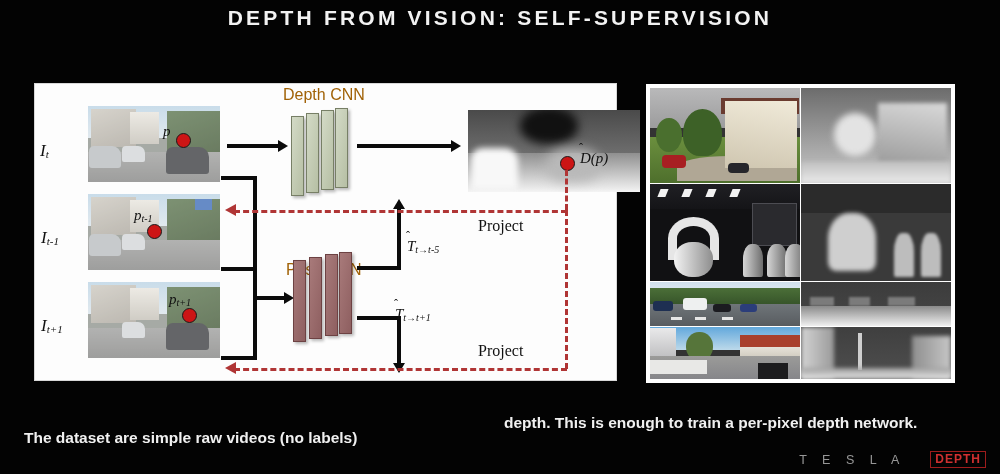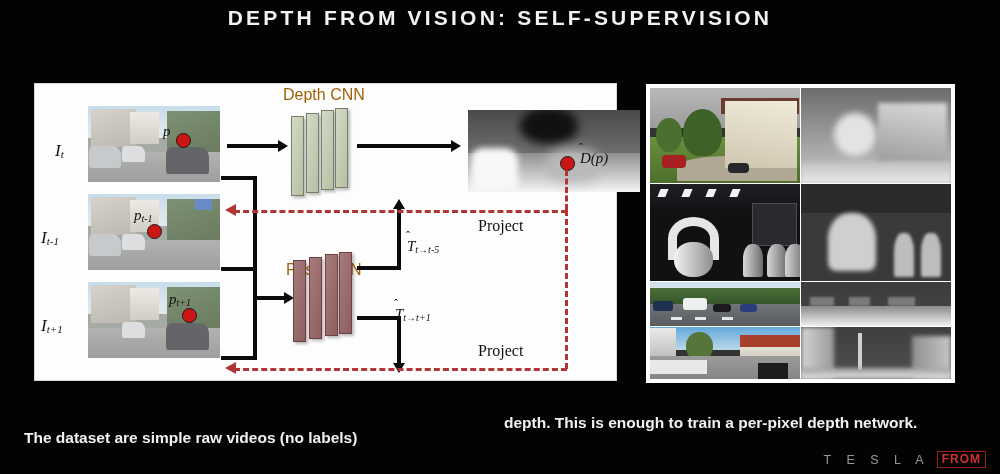--- a/index.html
+++ b/index.html
@@ -265,40 +265,40 @@
   .caption {
     position:absolute; color:#f0f0f0;
     font-size:15.5px; font-weight:600; line-height:1.55;
   }
   #caption-left  { left:24px;  top:426px; }
   #caption-right { left:504px; top:411px; width:430px; }
 
   
   #tesla-watermark {
     position:absolute; right:14px; bottom:6px;
-    display:flex; align-items:center; gap:7px;
+    display:flex; align-items:center; gap:25px;
   }
   #tesla-wordmark {
     color:#cfcfcf; font-size:12.5px; letter-spacing:6px;
     font-weight:400; opacity:.72;
   }
   #live-badge {
     border:1.4px solid #9d1c1c; color:#cf3030;
     font-size:12px; font-weight:700; letter-spacing:1px;
     padding:0 4px 1px 4px;
   }
 </style>
 </head>
 <body>
 
 <div id="slide-title">DEPTH FROM VISION: SELF-SUPERVISION</div>
 
 <div id="figure-panel">
 
-  <div class="frame-label" style="left:20px; top:57px;text-align:center;">
+  <div class="frame-label" style="left:5px; top:57px;text-align:center;">
     <span>I</span><span class="sub">t</span>
   </div>
   <div class="frame-label" style="left:6px; top:144px;">
     <span>I</span><span class="sub">t-1</span>
   </div>
   <div class="frame-label" style="left:6px; top:232px;">
     <span>I</span><span class="sub">t+1</span>
   </div>
 
   <div class="video-frame" style="left:53px; top:22px;">
@@ -506,14 +506,14 @@
   </div>
 </div>
 
 <div class="caption" id="caption-left">The dataset are simple raw videos (no labels)</div>
 <div class="caption" id="caption-right">
   <div>depth. This is enough to train a per-pixel depth network.</div>
 </div>
 
 <div id="tesla-watermark">
   <span id="tesla-wordmark">T E S L A</span>
-  <span id="live-badge">FROM</span>
+  <span id="live-badge">DEPTH</span>
 </div>
 
 </body></html>

